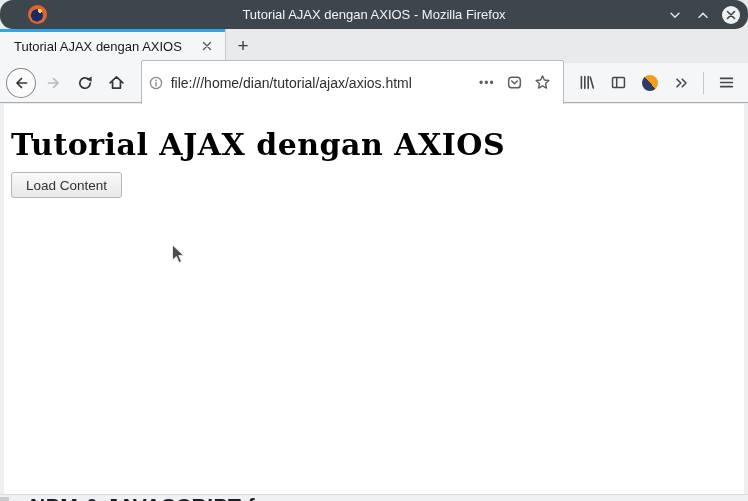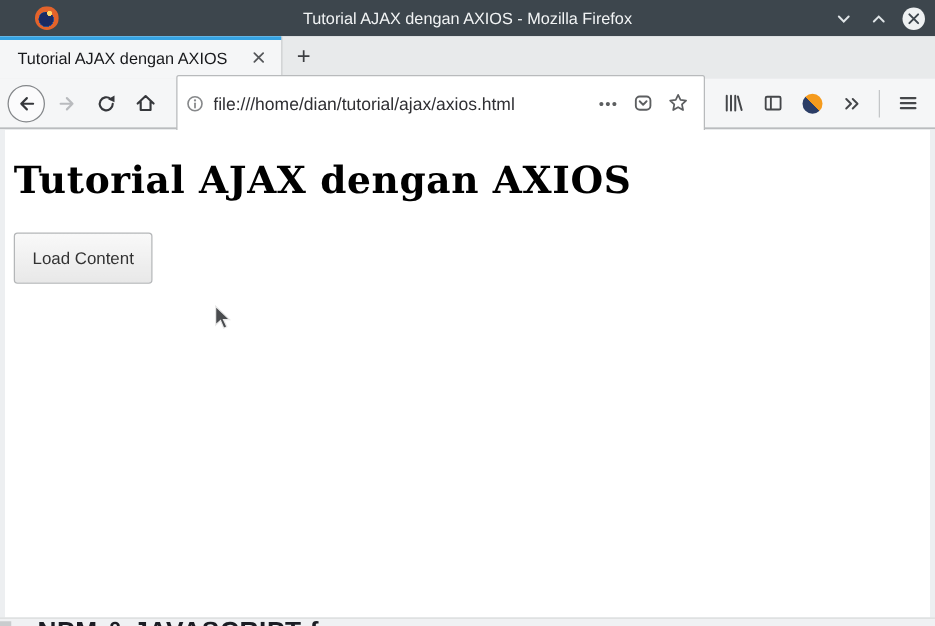--- a/index.html
+++ b/index.html
@@ -1,21 +1,21 @@
 <!DOCTYPE html>
 <html><head>
 <meta charset="utf-8">
 <style>
   * { margin:0; padding:0; box-sizing:border-box; }
   html,body { width:748px; height:501px; background:#e9ebec; font-family:"Liberation Sans", sans-serif; }
   .window { position:relative; width:748px; height:501px; overflow:hidden; }
 
   
   .titlebar { position:absolute; left:0; top:0; width:748px; height:29px;
-    background:#3d464d; display:flex; align-items:center; }
+    background:#3d464d; display:flex; align-items:center;border-radius:13px; }
   .fx-logo { position:absolute; left:28px; top:5px; width:19px; height:19px; border-radius:50%;
     background: radial-gradient(circle at 62% 30%, #ffd567 0 11%, rgba(0,0,0,0) 12%),
                 radial-gradient(circle at 47% 55%, #1b2a63 0 38%, #2a4a8a 39% 42%, #e4632b 43% 78%, #c64a1a 100%); }
   .win-title { flex:1; text-align:center; color:#f2f4f5; font-size:13px; }
   .win-controls { position:absolute; right:8px; top:0; height:29px; display:flex; align-items:center; gap:10px; }
   .win-btn { width:18px; height:18px; display:flex; align-items:center; justify-content:center; cursor:default; }
   .close-circle { width:18px; height:18px; border-radius:50%; background:#eef1f2; display:flex; align-items:center; justify-content:center; }
 
   
   .tabbar { position:absolute; left:0; top:29px; width:748px; height:34px; background:#e8eaeb; display:flex; }
@@ -42,21 +42,21 @@
   .ext-circle { width:16px; height:16px; border-radius:50%;
     background:linear-gradient(45deg, #2b3d66 50%, #f59b1d 50%); }
   .toolbar-sep { width:1px; height:22px; background:#c4c6c8; margin:0 6px; }
   svg.ic { display:block; }
 
   
   .content { position:absolute; left:0; top:104px; width:748px; height:397px; background:#edeff1; }
   .page { position:absolute; left:4px; top:0; width:740px; height:390px; background:#ffffff; }
   .page h1 { font-family:"DejaVu Serif","Liberation Serif",serif; font-weight:bold;
     font-size:30px; color:#000; margin:23px 0 0 7px; letter-spacing:0.5px; }
-  .load-btn { position:absolute; left:7px; top:82px; height:41px; padding:0 14px;
+  .load-btn { position:absolute; left:7px; top:68px; height:26px; padding:0 14px;
     font-family:"Liberation Sans",sans-serif; font-size:13.5px; color:#333;
     background:linear-gradient(#f9f9f9,#e8e8e8); border:1px solid #b4b6b8; border-radius:3px; }
   .cursor { position:absolute; left:167px; top:140px; }
 
   
   .bottom-strip { position:absolute; left:0; top:390px; width:748px; height:7px; background:#f0f1f3;
     border-top:1px solid #d9dbdc; }
   .clip-box { position:absolute; left:30px; top:391px; width:300px; height:6px; overflow:hidden; }
   .clip-box span { display:block; font-family:"Liberation Sans",sans-serif; font-weight:bold;
     font-size:21px; line-height:21px; color:#1b1d24; letter-spacing:0.5px; white-space:nowrap; }

